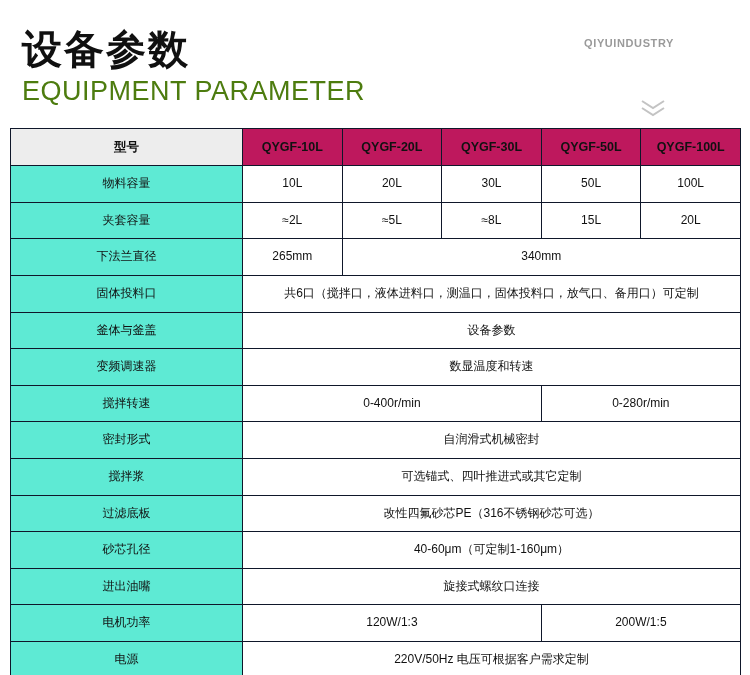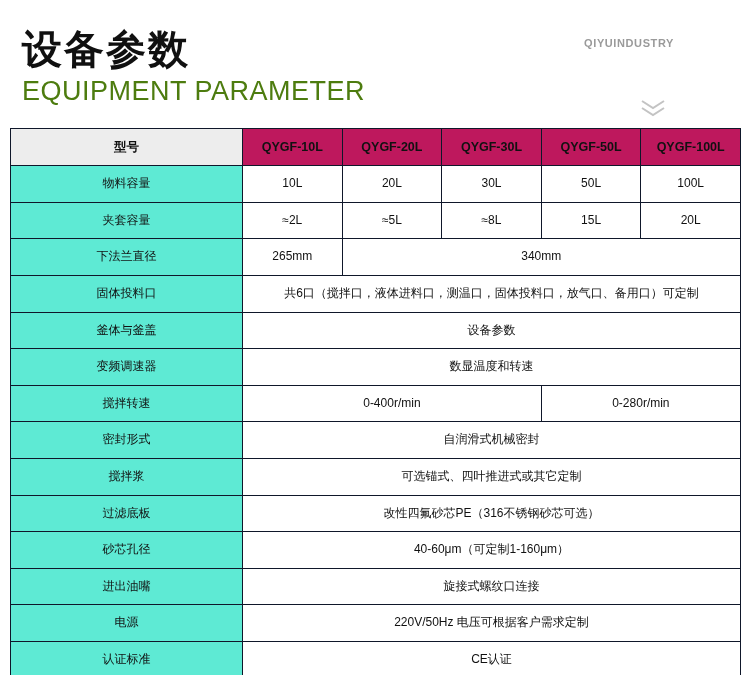--- a/index.html
+++ b/index.html
@@ -191,20 +191,25 @@
           </tr>
           <tr>
             <td class="label">砂芯孔径</td>
             <td colspan="5">40-60μm（可定制1-160μm）</td>
           </tr>
           <tr>
             <td class="label">进出油嘴</td>
             <td colspan="5">旋接式螺纹口连接</td>
           </tr>
           <tr>
+            <td class="label">电机功率</td>
+            <td colspan="3">120W/1:3</td>
+            <td colspan="2">200W/1:5</td>
+          </tr>
+          <tr>
             <td class="label">电源</td>
             <td colspan="5">220V/50Hz 电压可根据客户需求定制</td>
           </tr>
           <tr>
             <td class="label">认证标准</td>
             <td colspan="5">CE认证</td>
           </tr>
         </tbody>
     </table>
   </div>

